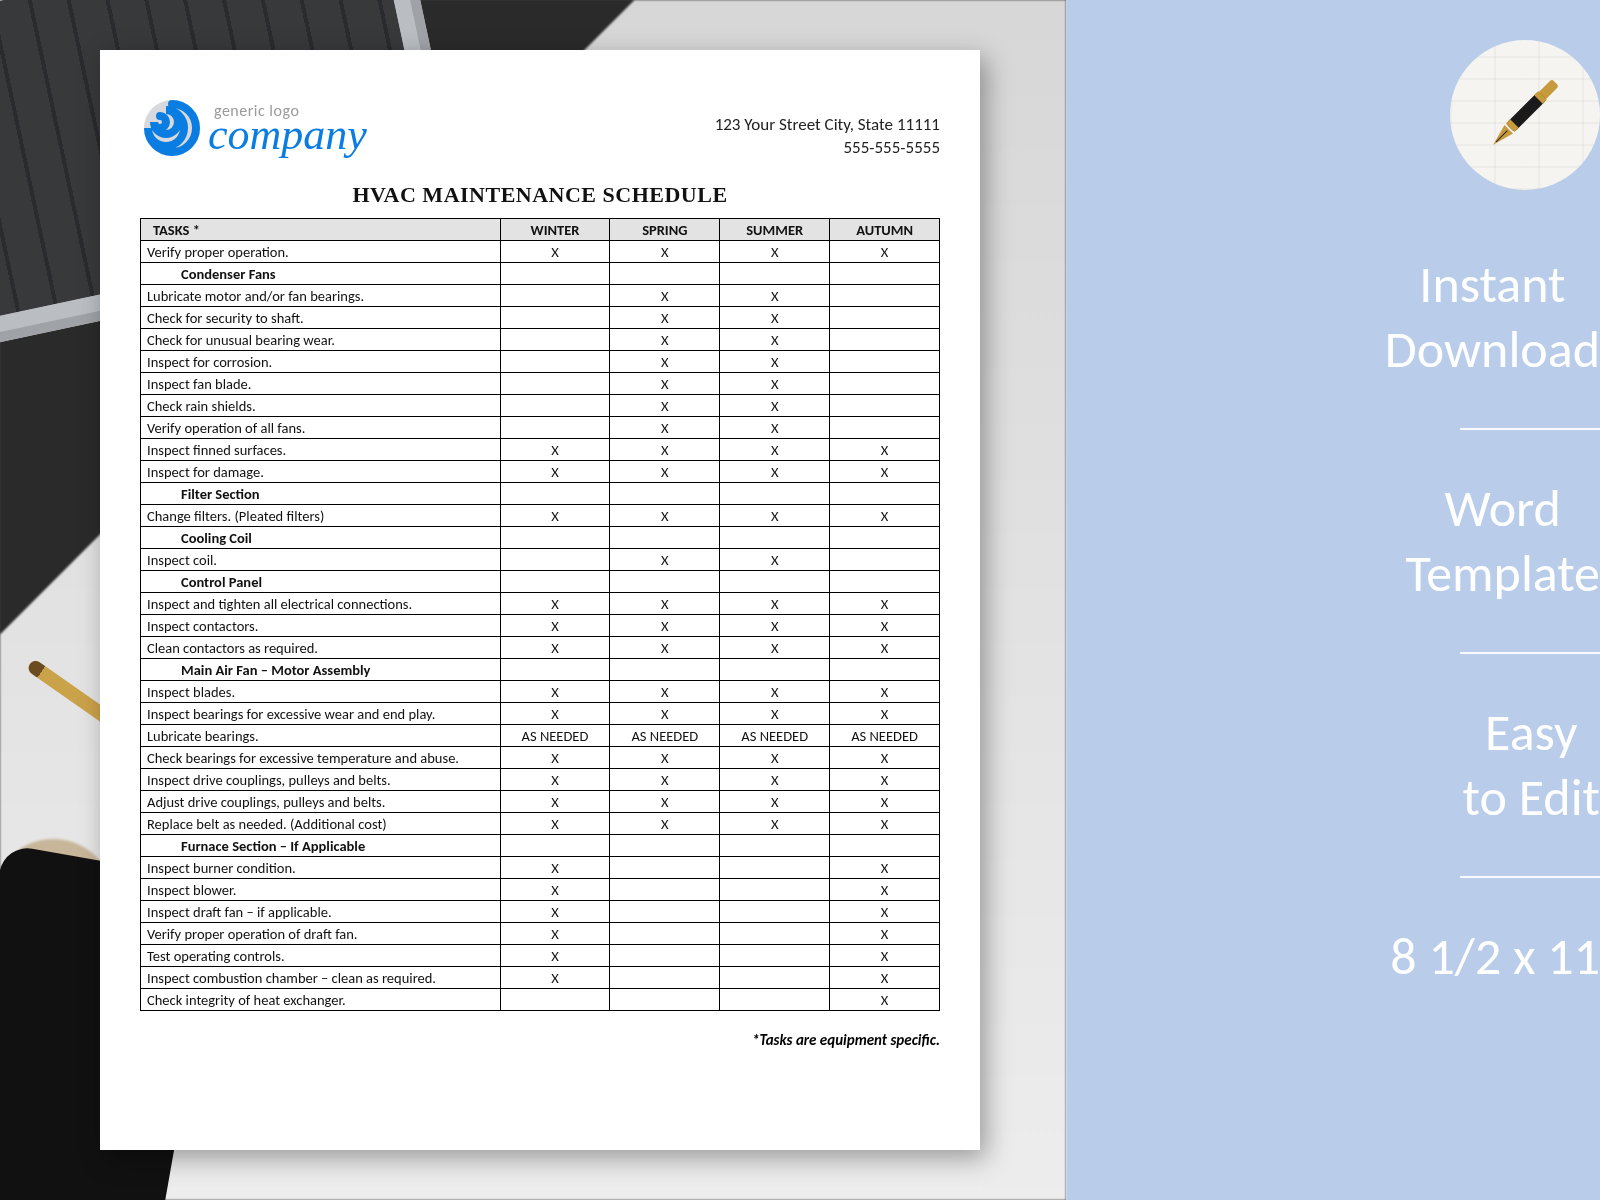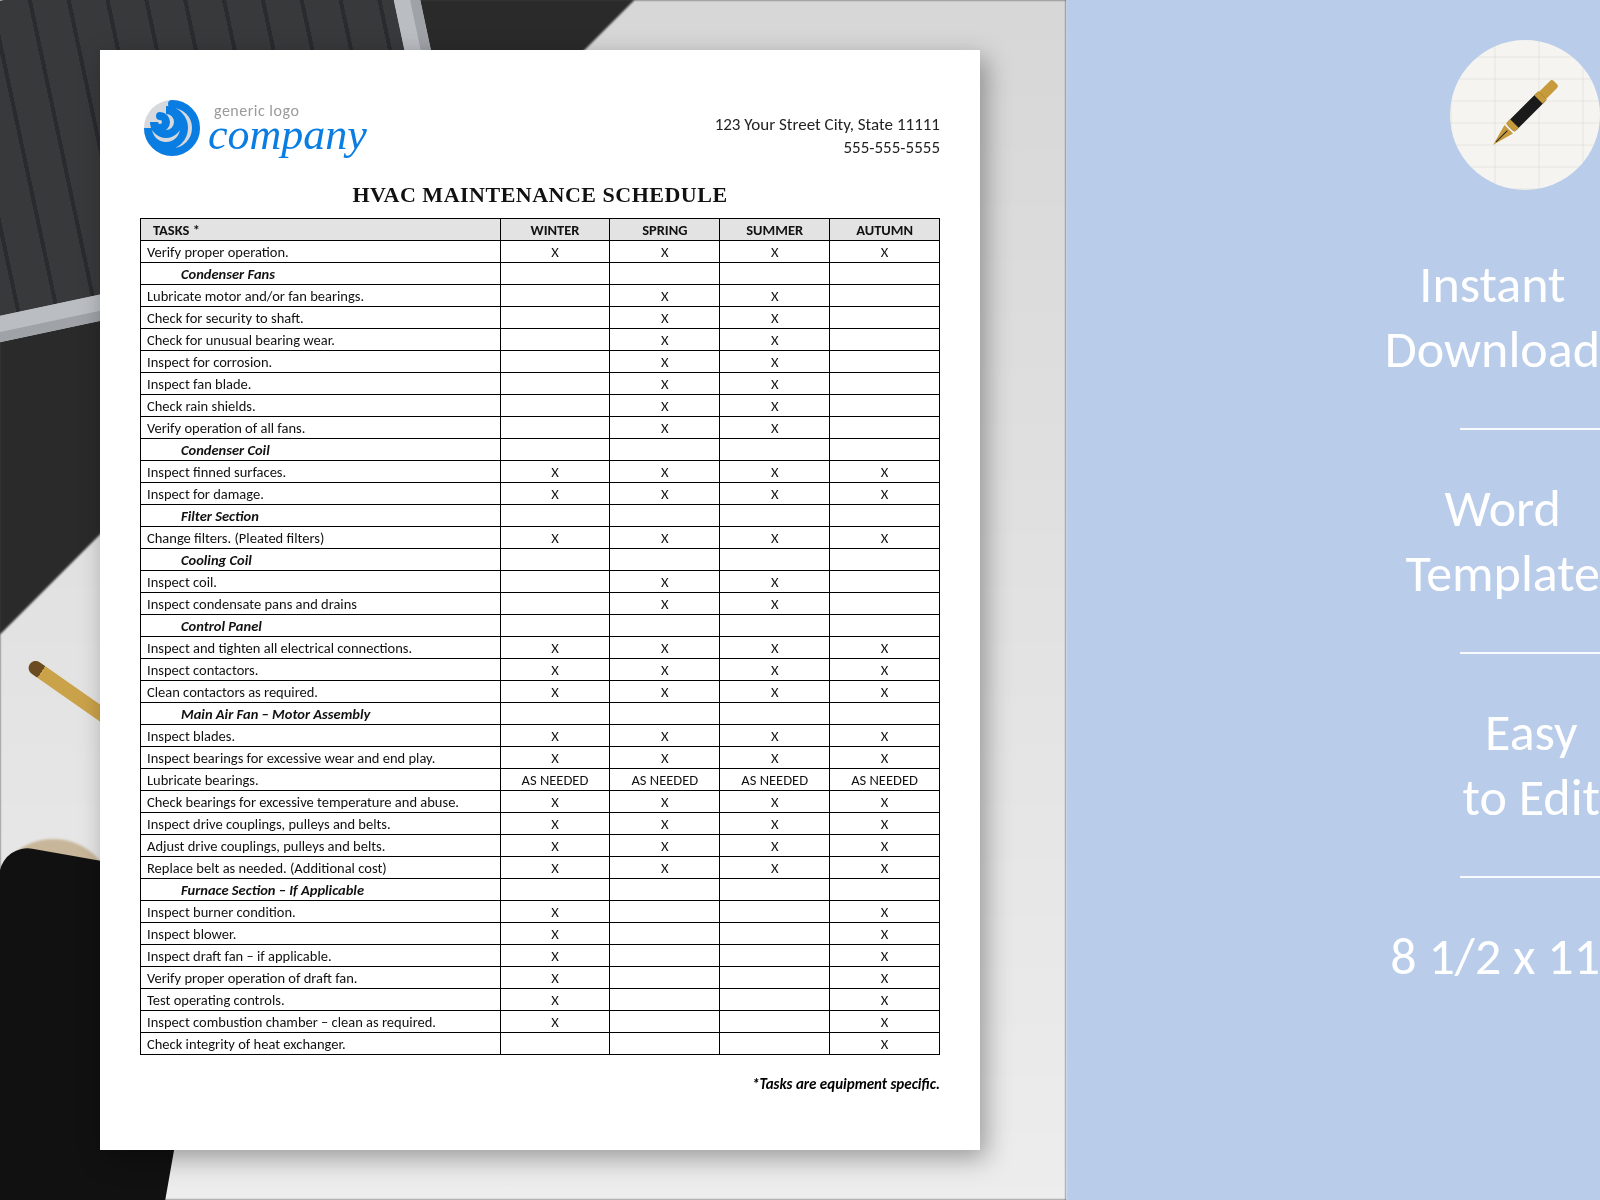--- a/index.html
+++ b/index.html
@@ -70,21 +70,21 @@
   .logo-text .bottom { font-family: "Brush Script MT","Segoe Script",cursive; font-size: 44px; color: #0a7de3; font-style: italic; }
   .contact { text-align: right; font-size: 17px; color: #222; line-height: 1.35; margin-top: 18px;}
   .doc-title { text-align: center; font-family: Georgia, "Times New Roman", serif; font-weight: 700; font-size: 22px; letter-spacing: .5px; margin: 4px 0 10px; color:#111;}
   table.schedule { width: 100%; border-collapse: collapse; font-size: 14.5px; color:#111; table-layout: fixed; }
   table.schedule th, table.schedule td { border: 1px solid #000; padding: 1.5px 6px; height: 21px; vertical-align: middle; }
   table.schedule thead th { background: #e3e3e3; font-weight: 700; text-align: center; }
   table.schedule thead th.task-h { text-align: left; padding-left: 12px; }
   table.schedule col.task { width: 45%; }
   table.schedule col.season { width: 13.75%; }
   table.schedule td.mark { text-align: center; }
-  table.schedule td.section { font-style: italic; font-weight: 600; padding-left: 40px; border-right: 1px solid #000; }
+  table.schedule td.section { font-weight: 600; padding-left: 40px; border-right: 1px solid #000; }
   table.schedule tr.section-row td.blank { border-left: 1px solid #000; }
   .footnote { text-align: right; font-style: italic; font-weight: 600; font-size: 15px; margin-top: 20px; }
 </style>
 </head>
 <body>
 
 <div class="stage">
 
   <div class="left">
     <div class="bg"></div>
@@ -189,27 +189,20 @@
               <td class="mark">X</td>
               <td class="mark"></td>
             </tr>
             <tr>
               <td>Verify operation of all fans.</td>
               <td class="mark"></td>
               <td class="mark">X</td>
               <td class="mark">X</td>
               <td class="mark"></td>
             </tr>
-            <tr class="section-row">
-              <td class="section">Condenser Coil</td>
-              <td class="blank"></td>
-              <td class="blank"></td>
-              <td class="blank"></td>
-              <td class="blank"></td>
-            </tr>
             <tr>
               <td>Inspect finned surfaces.</td>
               <td class="mark">X</td>
               <td class="mark">X</td>
               <td class="mark">X</td>
               <td class="mark">X</td>
             </tr>
             <tr>
               <td>Inspect for damage.</td>
               <td class="mark">X</td>
@@ -233,27 +226,20 @@
             </tr>
             <tr class="section-row">
               <td class="section">Cooling Coil</td>
               <td class="blank"></td>
               <td class="blank"></td>
               <td class="blank"></td>
               <td class="blank"></td>
             </tr>
             <tr>
               <td>Inspect coil.</td>
-              <td class="mark"></td>
-              <td class="mark">X</td>
-              <td class="mark">X</td>
-              <td class="mark"></td>
-            </tr>
-            <tr>
-              <td>Inspect condensate pans and drains</td>
               <td class="mark"></td>
               <td class="mark">X</td>
               <td class="mark">X</td>
               <td class="mark"></td>
             </tr>
             <tr class="section-row">
               <td class="section">Control Panel</td>
               <td class="blank"></td>
               <td class="blank"></td>
               <td class="blank"></td>

